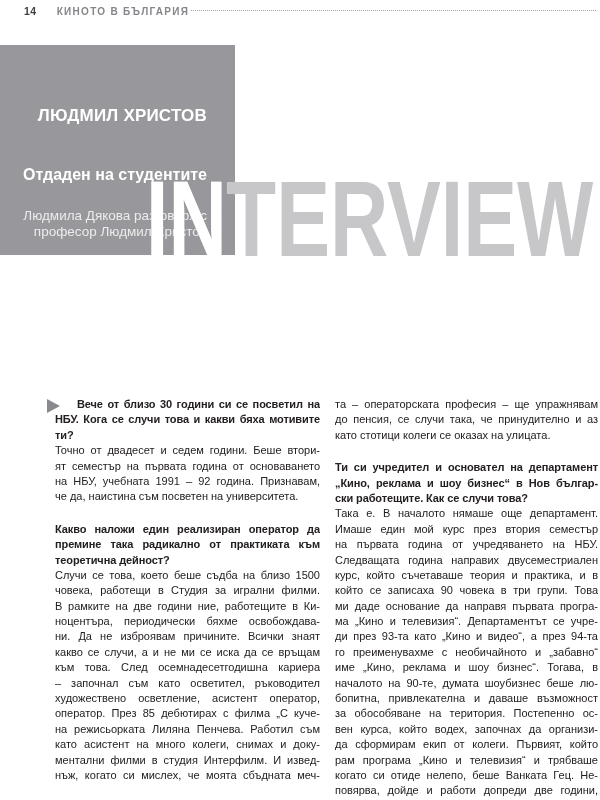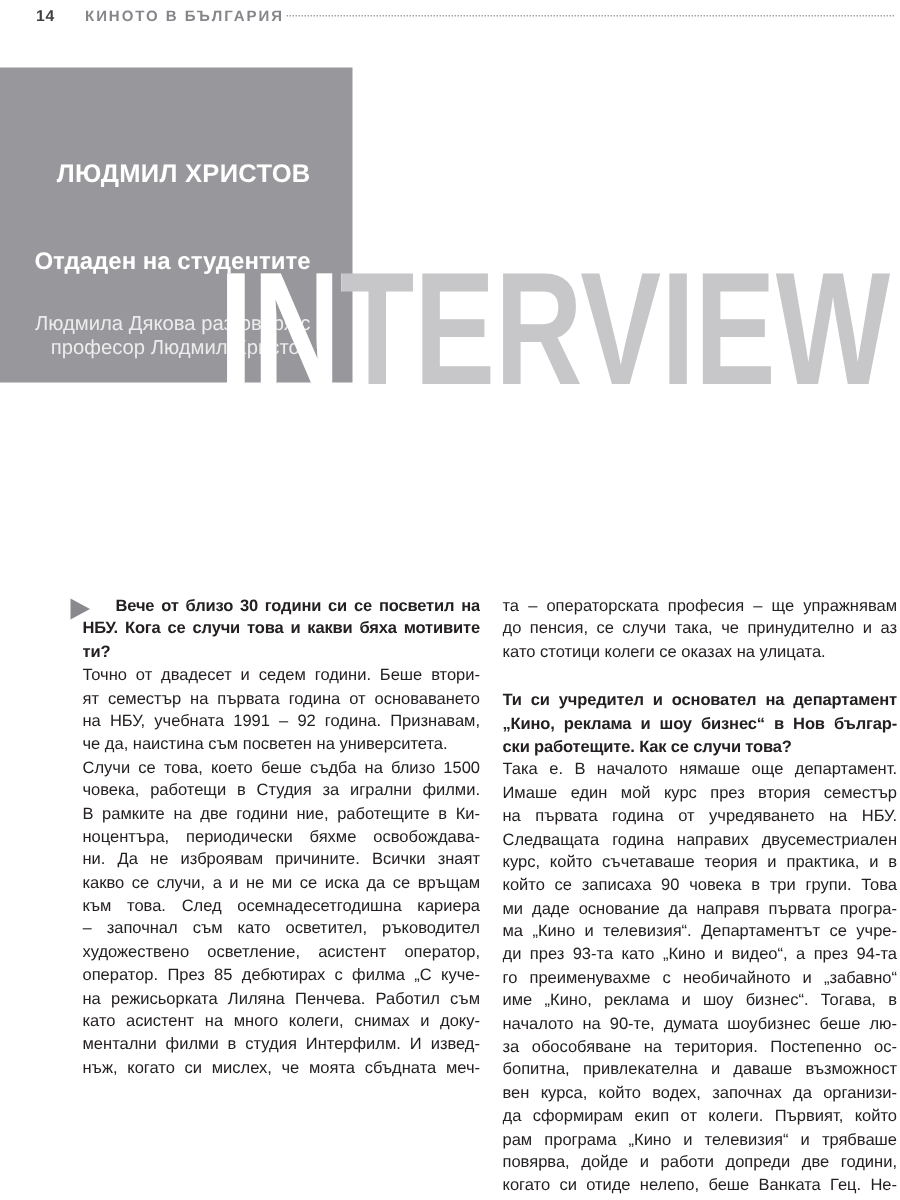--- a/index.html
+++ b/index.html
@@ -84,20 +84,25 @@
         <div class="ln indent">Вече от близо 30 години си се посветил на</div>
         <div class="ln">НБУ. Кога се случи това и какви бяха мотивите</div>
         <div class="ln end">ти?</div>
       </div>
       <div class="block a">
         <div class="ln">Точно от двадесет и седем години. Беше втори-</div>
         <div class="ln">ят семестър на първата година от основаването</div>
         <div class="ln">на НБУ, учебната 1991 – 92 година. Признавам,</div>
         <div class="ln end">че да, наистина съм посветен на университета.</div>
       </div>
+      <div class="block q gap">
+        <div class="ln">Какво наложи един реализиран оператор да</div>
+        <div class="ln">премине така радикално от практиката към</div>
+        <div class="ln end">теоретична дейност?</div>
+      </div>
       <div class="block a">
         <div class="ln">Случи се това, което беше съдба на близо 1500</div>
         <div class="ln">човека, работещи в Студия за игрални филми.</div>
         <div class="ln">В рамките на две години ние, работещите в Ки-</div>
         <div class="ln">ноцентъра, периодически бяхме освобождава-</div>
         <div class="ln">ни. Да не изброявам причините. Всички знаят</div>
         <div class="ln">какво се случи, а и не ми се иска да се връщам</div>
         <div class="ln">към това. След осемнадесетгодишна кариера</div>
         <div class="ln">– започнал съм като осветител, ръководител</div>
         <div class="ln">художествено осветление, асистент оператор,</div>
@@ -125,23 +130,23 @@
         <div class="ln">на първата година от учредяването на НБУ.</div>
         <div class="ln">Следващата година направих двусеместриален</div>
         <div class="ln">курс, който съчетаваше теория и практика, и в</div>
         <div class="ln">който се записаха 90 човека в три групи. Това</div>
         <div class="ln">ми даде основание да направя първата програ-</div>
         <div class="ln">ма „Кино и телевизия“. Департаментът се учре-</div>
         <div class="ln">ди през 93-та като „Кино и видео“, а през 94-та</div>
         <div class="ln">го преименувахме с необичайното и „забавно“</div>
         <div class="ln">име „Кино, реклама и шоу бизнес“. Тогава, в</div>
         <div class="ln">началото на 90-те, думата шоубизнес беше лю-</div>
+        <div class="ln">бопитна, привлекателна и даваше възможност</div>
         <div class="ln">за обособяване на територия. Постепенно ос-</div>
-        <div class="ln">бопитна, привлекателна и даваше възможност</div>
         <div class="ln">вен курса, който водех, започнах да организи-</div>
         <div class="ln">да сформирам екип от колеги. Първият, който</div>
         <div class="ln">рам програма „Кино и телевизия“ и трябваше</div>
+        <div class="ln">когато си отиде нелепо, беше Ванката Гец. Не-</div>
         <div class="ln">повярва, дойде и работи допреди две години,</div>
-        <div class="ln">когато си отиде нелепо, беше Ванката Гец. Не-</div>
       </div>
     </div>
 
 </div>
 
 </body></html>

